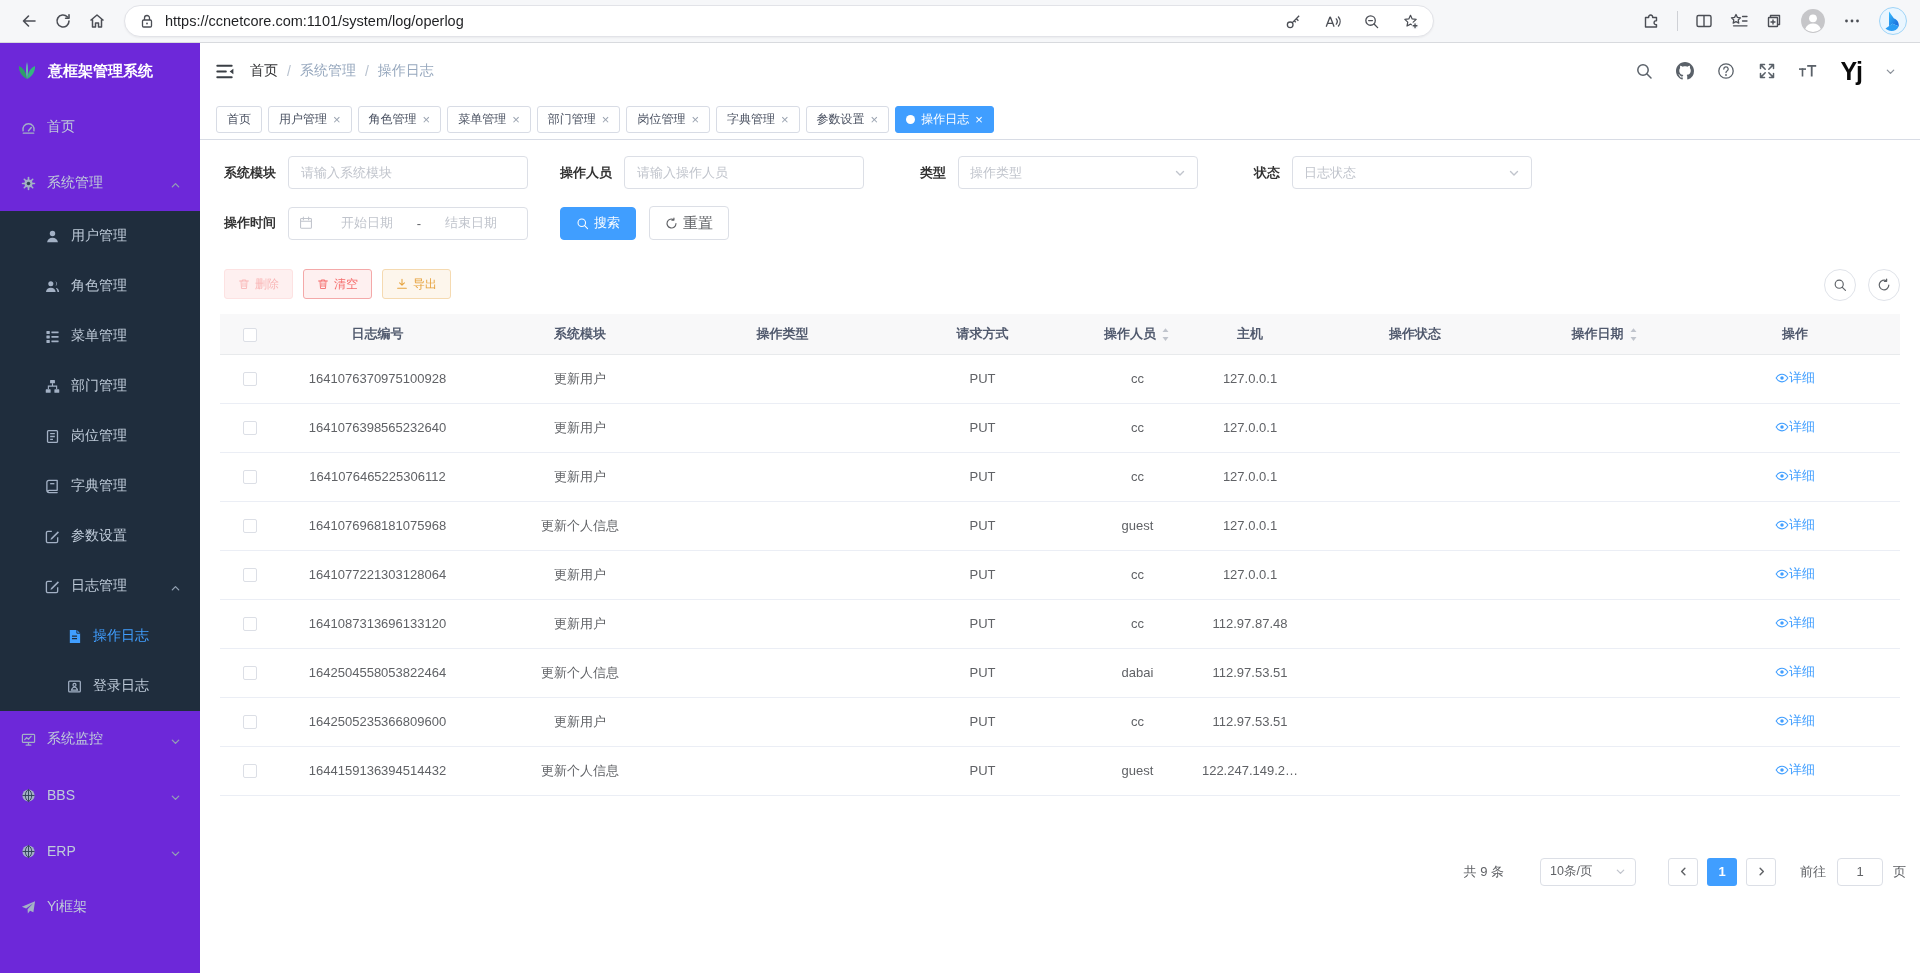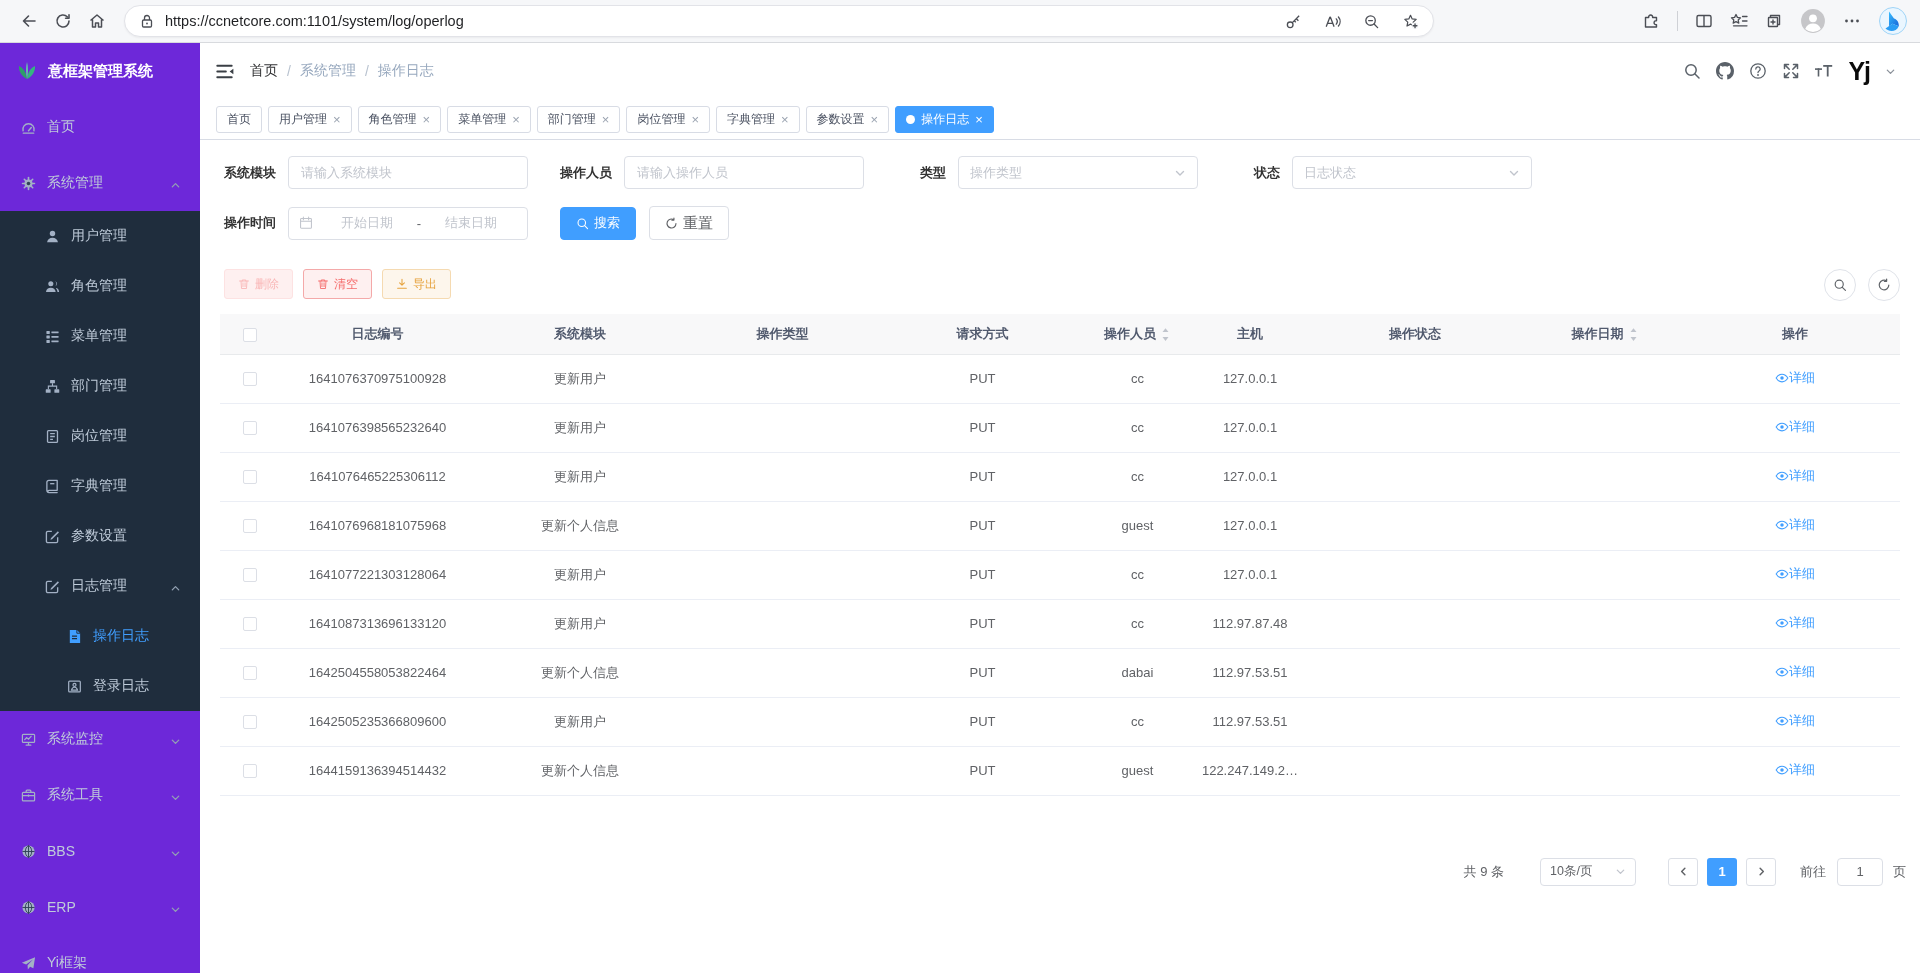--- a/index.html
+++ b/index.html
@@ -39,21 +39,21 @@
 .arrow{position:absolute;right:19px;width:11px;height:11px;color:#93a1b3}
 .arrow svg{width:100%;height:100%}
 
 
 .content{flex:1;display:flex;flex-direction:column;background:#fff;min-width:0}
 .topbar{height:56px;display:flex;align-items:center;padding:0 24px 0 14px;background:#fff;flex:none}
 .collapse-btn{width:21px;height:21px;color:#3a3f45;margin-right:15px;cursor:pointer}
 .crumb{font-size:14px;color:#97a8be;display:flex;align-items:center}
 .crumb-first{color:#303133;cursor:pointer}
 .crumb-sep{margin:0 9px;color:#b8c2cf}
-.topbar-right{margin-left:auto;display:flex;align-items:center;gap:15px;color:#5a6169}
+.topbar-right{margin-left:auto;display:flex;align-items:center;gap:23px;color:#5a6169}
 .topbar-right .icon{width:18px;height:18px;cursor:pointer}
 .avatar-logo{font-size:25px;font-weight:900;color:#0b0b0b;letter-spacing:-1px;cursor:pointer;line-height:1}
 .caret-sm{width:11px !important;height:11px !important;color:#8a9099}
 
 .tabbar{height:41px;display:flex;align-items:center;padding:0 16px;gap:6px;border-bottom:1px solid #d8dce5;flex:none}
 .tab{height:27px;padding:0 10px;border:1px solid #d8dce5;border-radius:3px;font-size:12px;color:#495060;display:inline-flex;align-items:center;gap:6px;cursor:pointer;background:#fff;white-space:nowrap}
 .tab .dot{width:9px;height:9px;border-radius:50%;background:#fff;display:none}
 .tab.active{background:#409eff;border-color:#409eff;color:#fff}
 .tab.active .dot{display:inline-block}
 .tab .x{font-size:13px;line-height:1;color:#9aa3b0;cursor:pointer}
@@ -383,32 +383,20 @@
                 <path d="M4 8.2l2-2.2 2 1.6 2.8-3"></path>
               </svg>
             </span>
             <span class="mi-label">系统监控</span>
             <span class="arrow"><svg viewBox="0 0 12 12" fill="none" stroke="currentColor" stroke-width="1.4" stroke-linecap="round" stroke-linejoin="round">
                 <path d="M2.5 4.5L6 8l3.5-3.5"></path>
               </svg></span>
           </div>
           <div class="menu-item lv1">
             <span class="icon ">
-              <svg viewBox="0 0 16 16" fill="none" stroke="currentColor" stroke-width="1.3">
-                <rect x="1.5" y="4.7" width="13" height="9" rx="1"></rect>
-                <path d="M5.5 4.7V3.2a1 1 0 0 1 1-1h3a1 1 0 0 1 1 1v1.5M1.5 8.2h13M8 7v2.4"></path>
-              </svg>
-            </span>
-            <span class="mi-label">系统工具</span>
-            <span class="arrow"><svg viewBox="0 0 12 12" fill="none" stroke="currentColor" stroke-width="1.4" stroke-linecap="round" stroke-linejoin="round">
-                <path d="M2.5 4.5L6 8l3.5-3.5"></path>
-              </svg></span>
-          </div>
-          <div class="menu-item lv1">
-            <span class="icon ">
               <svg viewBox="0 0 16 16" fill="currentColor">
                 <circle cx="8" cy="8" r="6.5"></circle>
                 <path d="M8 1.5v13M1.5 8h13M8 1.5c-2.3 1.7-3.4 3.8-3.4 6.5S5.7 12.8 8 14.5M8 1.5c2.3 1.7 3.4 3.8 3.4 6.5s-1.1 4.8-3.4 6.5" fill="none" stroke="#304156" stroke-width="1"></path>
               </svg>
             </span>
             <span class="mi-label">BBS</span>
             <span class="arrow"><svg viewBox="0 0 12 12" fill="none" stroke="currentColor" stroke-width="1.4" stroke-linecap="round" stroke-linejoin="round">
                 <path d="M2.5 4.5L6 8l3.5-3.5"></path>
               </svg></span>
           </div>

